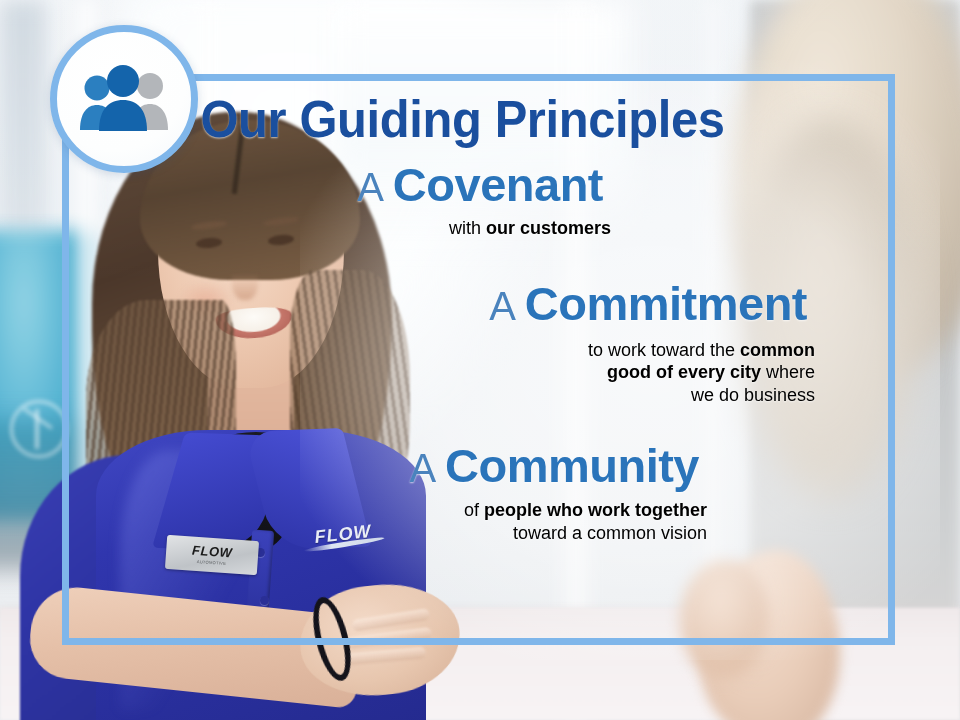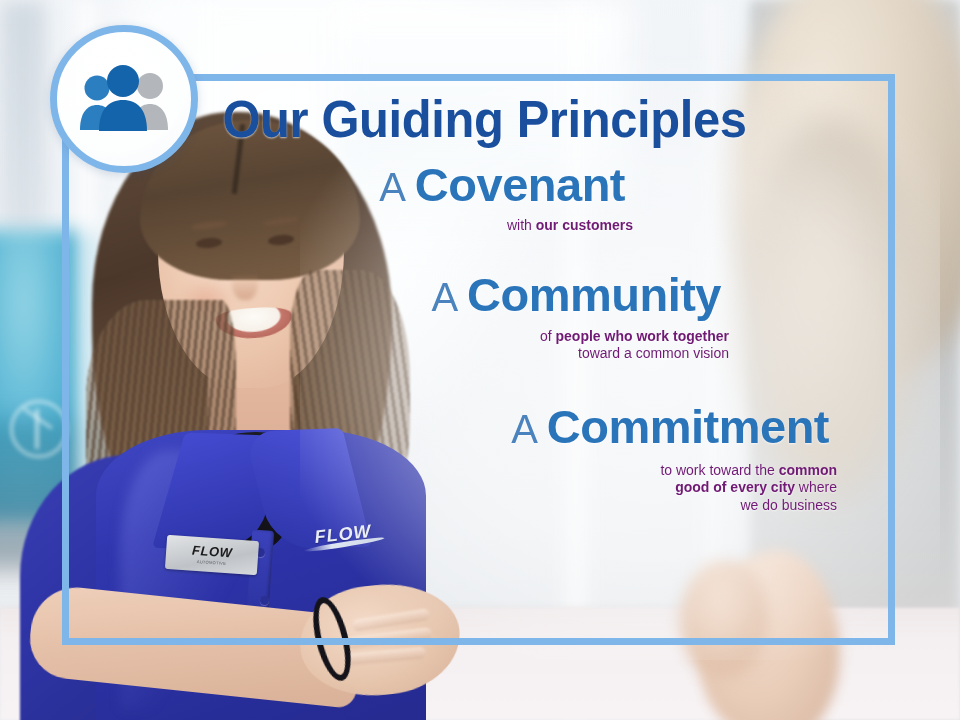--- a/index.html
+++ b/index.html
@@ -335,21 +335,21 @@
     border: 7px solid #7fb6ea;
     box-sizing: border-box;
     box-shadow: 0 2px 10px rgba(40,80,130,.18);
     display: flex; align-items: center; justify-content: center;
   }
   .people-icon { width: 104px; height: 70px; display:block; }
 
   
   .content {
     position: absolute;
-    left: 68px; top: 74px; width: 833px; height: 571px;
+    left: 46px; top: 74px; width: 833px; height: 571px;
     box-sizing: border-box;
     padding: 18px 36px 0 36px;
   }
   .headline {
     text-align: center;
     font-size: 52px;
     font-weight: 700;
     color: #1a4f9e;
     letter-spacing: -0.4px;
     line-height: 1.05;
@@ -372,23 +372,23 @@
     font-size: 40px;
     color: #4a83bd;
   }
   .principle .lead .word {
     font-weight: 700;
     font-size: 47px;
     letter-spacing: -0.5px;
   }
   .principle .sub {
     margin: 4px 0 0 0;
-    font-size: 14px;
+    font-size: 18px;
     font-weight: 400;
-    color: #701a75;
+    color: #000000;
     line-height: 1.25;
     text-shadow: 0 1px 2px rgba(255,255,255,.7);
   }
   .principle .sub b { font-weight: 700; }
 
   .p-covenant   { margin-top: 14px; padding-right: 232px; }
   .p-community  { margin-top: 36px; padding-right: 136px; }
   .p-commitment { margin-top: 40px; padding-right: 28px; }
 
   .p-covenant .sub   { margin-top: 6px; }
@@ -475,40 +475,40 @@
 
     <div class="principle p-covenant">
       <p class="lead">
         <span class="art">A </span><span class="word">Covenant</span>
       </p>
       <p class="sub">
         <span>with </span><b>our customers</b>
       </p>
     </div>
 
-    <div class="principle p-community">
-      <p class="lead">
-        <span class="art">A </span><span class="word">Community</span>
-      </p>
-      <p class="sub">
-        <span><span>of </span><b>people who work together</b></span><br>
-        <span>toward a common vision</span>
-      </p>
-    </div>
-
     <div class="principle p-commitment">
       <p class="lead">
         <span class="art">A </span><span class="word">Commitment</span>
       </p>
       <p class="sub">
         <span><span>to work toward the </span><b>common</b></span><br>
         <span><b>good of every city</b><span> where</span></span><br>
         <span>we do business</span>
       </p>
     </div>
+
+    <div class="principle p-community">
+      <p class="lead">
+        <span class="art">A </span><span class="word">Community</span>
+      </p>
+      <p class="sub">
+        <span><span>of </span><b>people who work together</b></span><br>
+        <span>toward a common vision</span>
+      </p>
+    </div>
   </div>
 
   <div class="badge-circle">
     <svg class="people-icon" viewBox="0 0 104 70" aria-hidden="true">
 
       <circle cx="78" cy="22" r="13" fill="#b3b6ba"></circle>
       <path d="M60 66 C60 48 68 40 78 40 C88 40 96 48 96 66 Z" fill="#b3b6ba"></path>
 
       <circle cx="25" cy="24" r="12.5" fill="#2b7fc0"></circle>
       <path d="M8 66 C8 49 15 41 25 41 C35 41 42 49 42 66 Z" fill="#2b7fc0"></path>

